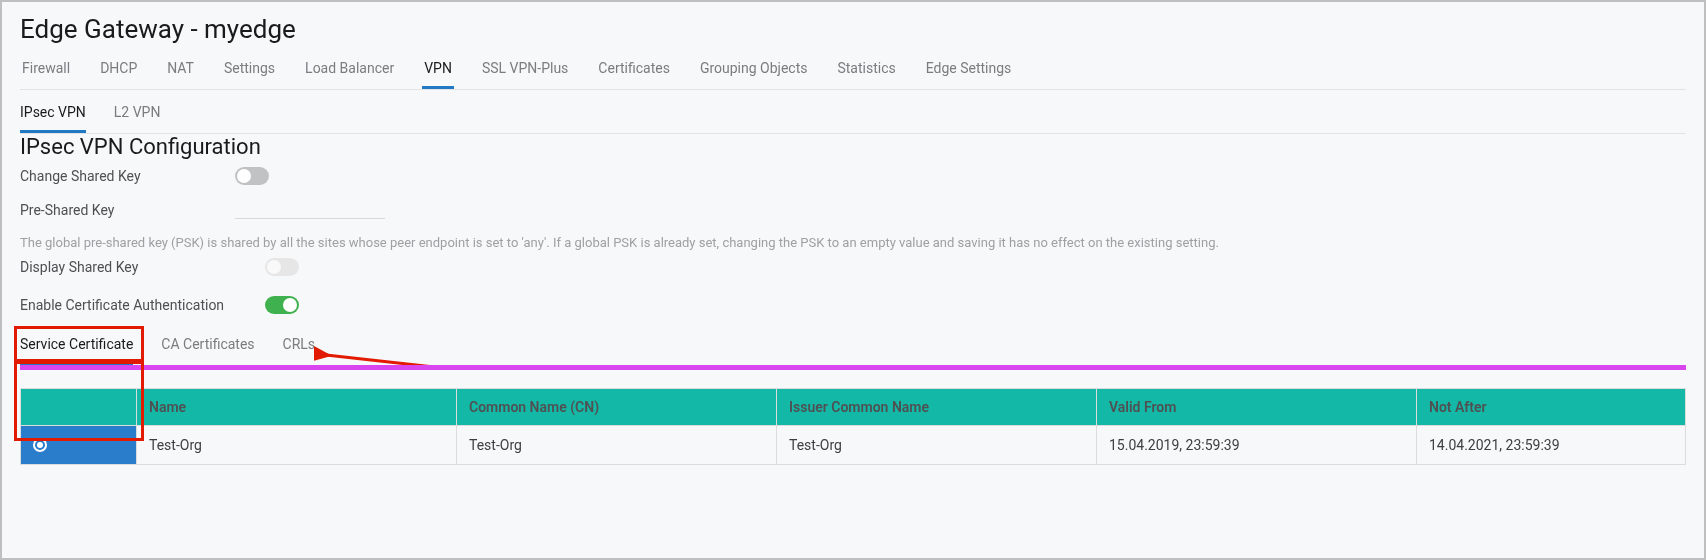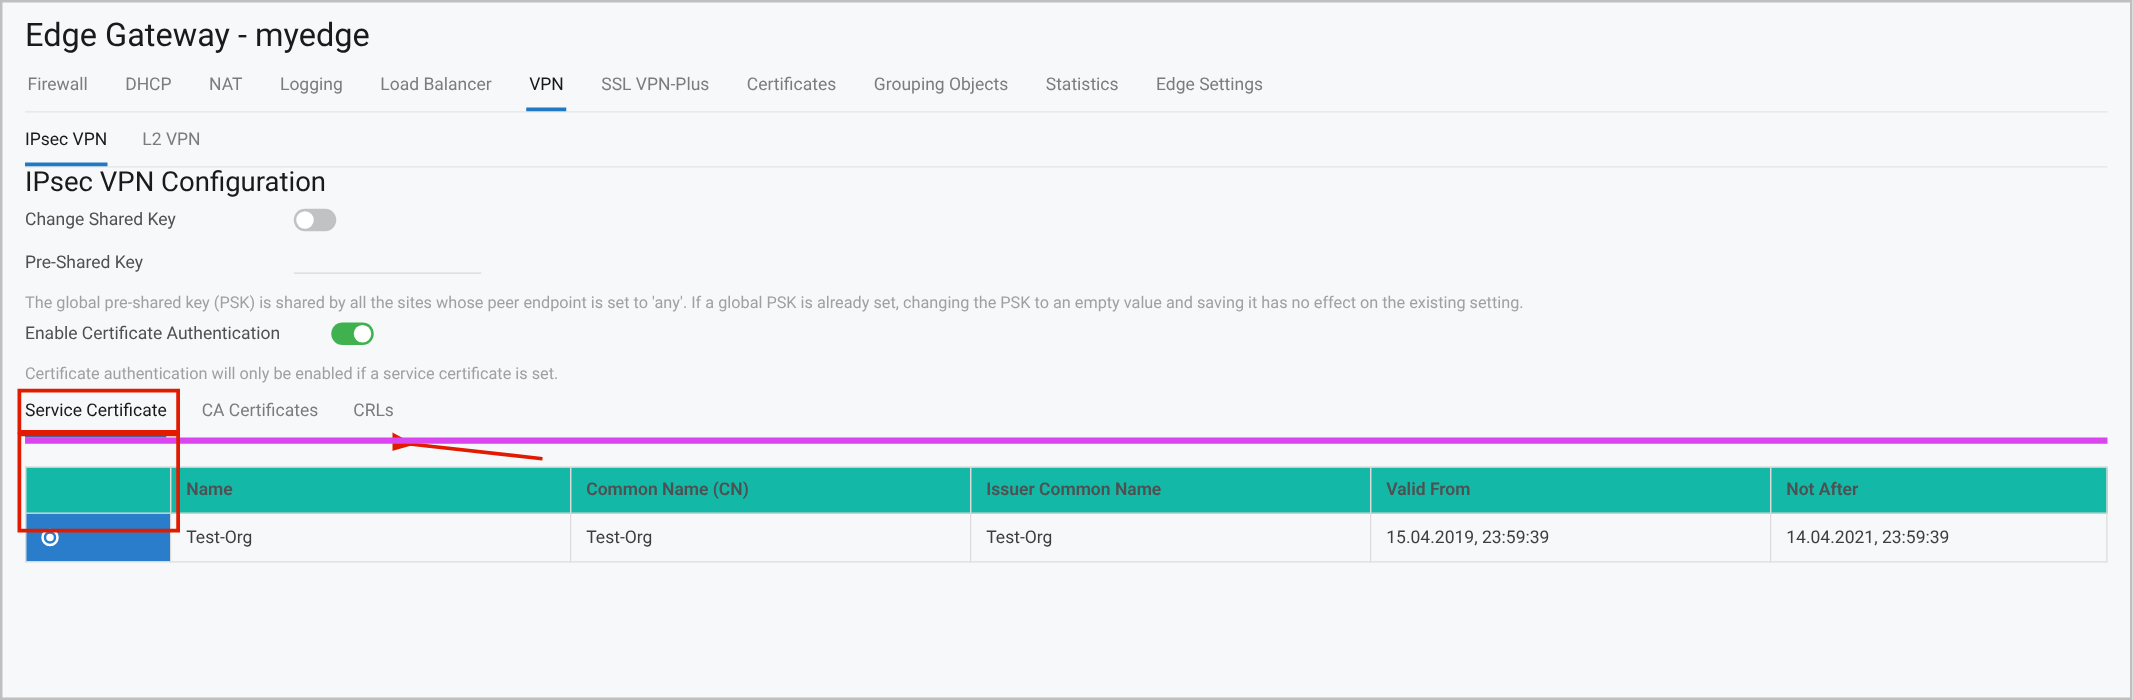--- a/index.html
+++ b/index.html
@@ -56,21 +56,21 @@
 </head>
 <body>
 
 <div class="content">
   <div class="title">Edge Gateway - myedge</div>
 
   <div class="tabs-main">
     <div class="tab">Firewall</div>
     <div class="tab">DHCP</div>
     <div class="tab">NAT</div>
-    <div class="tab">Logging</div>
+    <div class="tab">Settings</div>
     <div class="tab">Load Balancer</div>
     <div class="tab active">VPN</div>
     <div class="tab">SSL VPN-Plus</div>
     <div class="tab">Certificates</div>
     <div class="tab">Grouping Objects</div>
     <div class="tab">Statistics</div>
     <div class="tab">Edge Settings</div>
   </div>
 
   <div class="tabs-sub">
@@ -88,38 +88,43 @@
       </div>
   </div>
 
   <div class="form-row">
     <div class="form-label">Pre-Shared Key</div>
     <div class="psk-input-slot"></div>
   </div>
 
   <div class="help-text">The global pre-shared key (PSK) is shared by all the sites whose peer endpoint is set to 'any'. If a global PSK is already set, changing the PSK to an empty value and saving it has no effect on the existing setting.</div>
 
+  <div class="form-row" style="margin-bottom:20px;">
+    <div class="form-label" style="width:245px">Display Shared Key</div>
+    <div class="toggle disabled">
+        <div class="knob"></div>
+      </div>
+  </div>
 
   <div class="form-row" style="position:relative;">
     <div class="form-label" style="width:245px">Enable Certificate Authentication</div>
     <div class="toggle on">
         <div class="knob"></div>
       </div>
   </div>
 
   <svg class="arrow-anno" viewBox="0 0 130 28">
     <defs>
       <marker id="arrhead" markerWidth="10" markerHeight="8" refX="2" refY="4" orient="auto">
         <polygon points="10 0, 0 4, 10 8" fill="#e11a00"></polygon>
       </marker>
     </defs>
     <line x1="120" y1="22" x2="12" y2="10" stroke="#e11a00" stroke-width="3" marker-end="url(#arrhead)"></line>
   </svg>
 
-  <div class="help-text">Certificate authentication will only be enabled if a service certificate is set.</div>
 
   <div class="cert-area">
     <div class="redbox redbox-tab"></div>
     <div class="redbox redbox-col"></div>
 
     <div class="tabs-cert">
       <div class="tab active">Service Certificate</div>
       <div class="tab">CA Certificates</div>
       <div class="tab">CRLs</div>
     </div>

